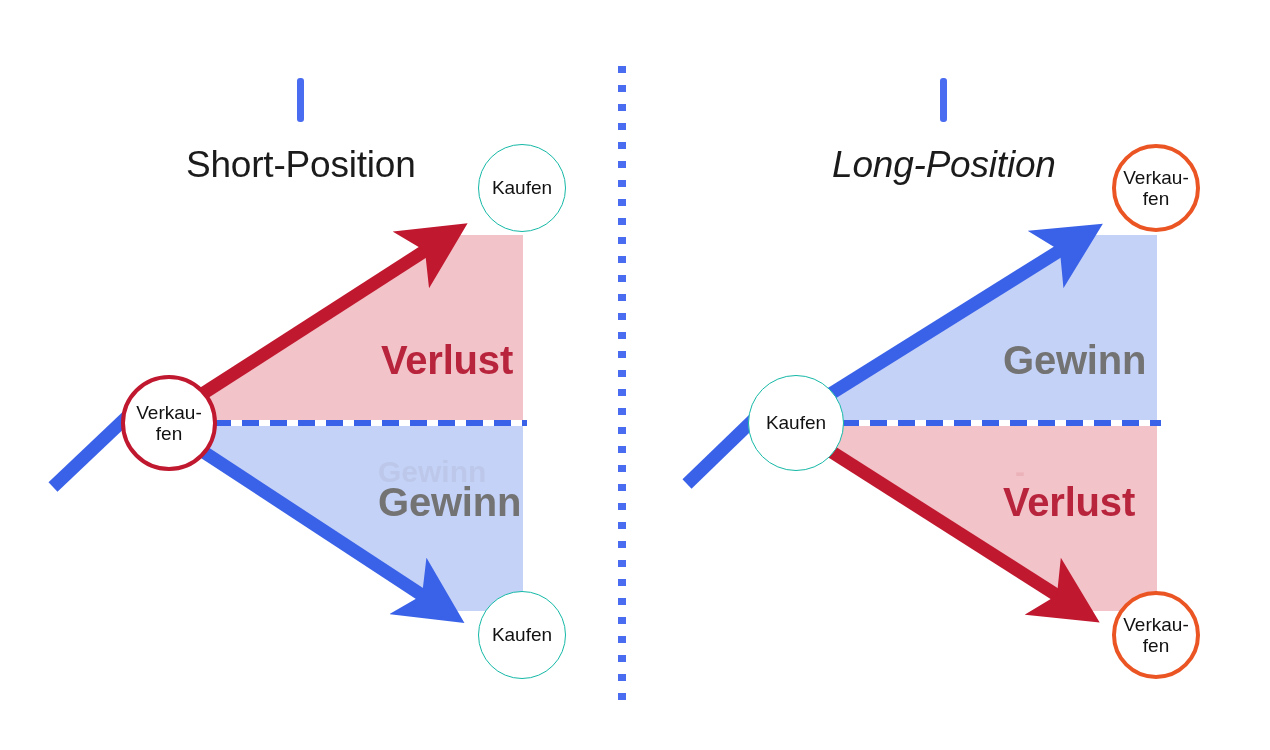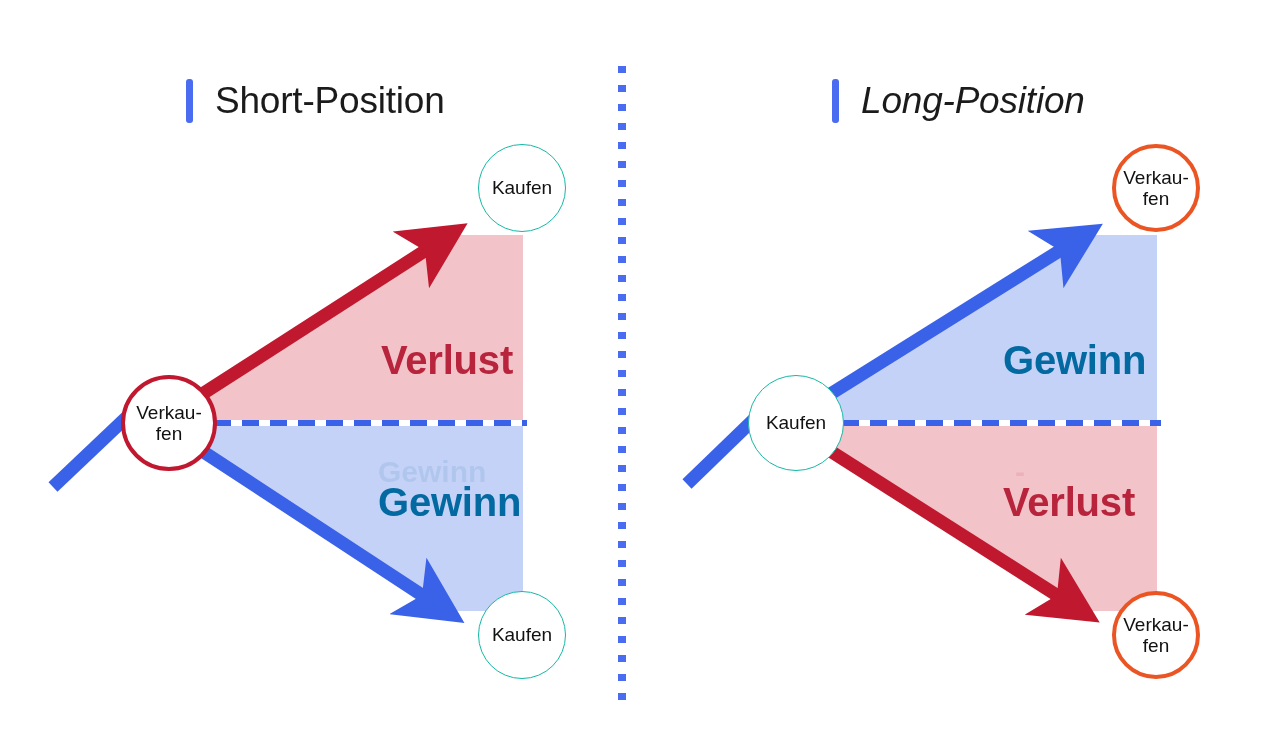--- a/index.html
+++ b/index.html
@@ -12,20 +12,21 @@
   }
   .stage{position:absolute;left:0;top:0;width:1270px;height:750px;}
   svg.canvas{position:absolute;left:0;top:0;width:1270px;height:750px;}
 
   .panel-title{
     position:absolute;
     display:flex;
     align-items:center;
     gap:22px;
     height:46px;
+    flex-direction:column;
   }
   .title-accent{
     width:7px;height:44px;border-radius:3px;background:#4a6cf0;
     flex:0 0 auto;
   }
   .title-text{
     font-size:37px;
     color:#1b1b1b;
     letter-spacing:-0.2px;
     white-space:nowrap;
@@ -55,21 +56,21 @@
   .n-orange{border:4px solid #eb5423;}
 
   .zone-label{
     position:absolute;
     font-size:40px;
     font-weight:bold;
     white-space:nowrap;
     letter-spacing:-0.2px;
   }
   .lbl-loss{color:#b8243c;}
-  .lbl-gain{color:#0369a1;}
+  .lbl-gain{color:#737373;}
 
   .ghost{
     position:absolute;
     font-size:30px;
     font-weight:bold;
     white-space:nowrap;
     opacity:0.10;
   }
 </style>
 </head>

